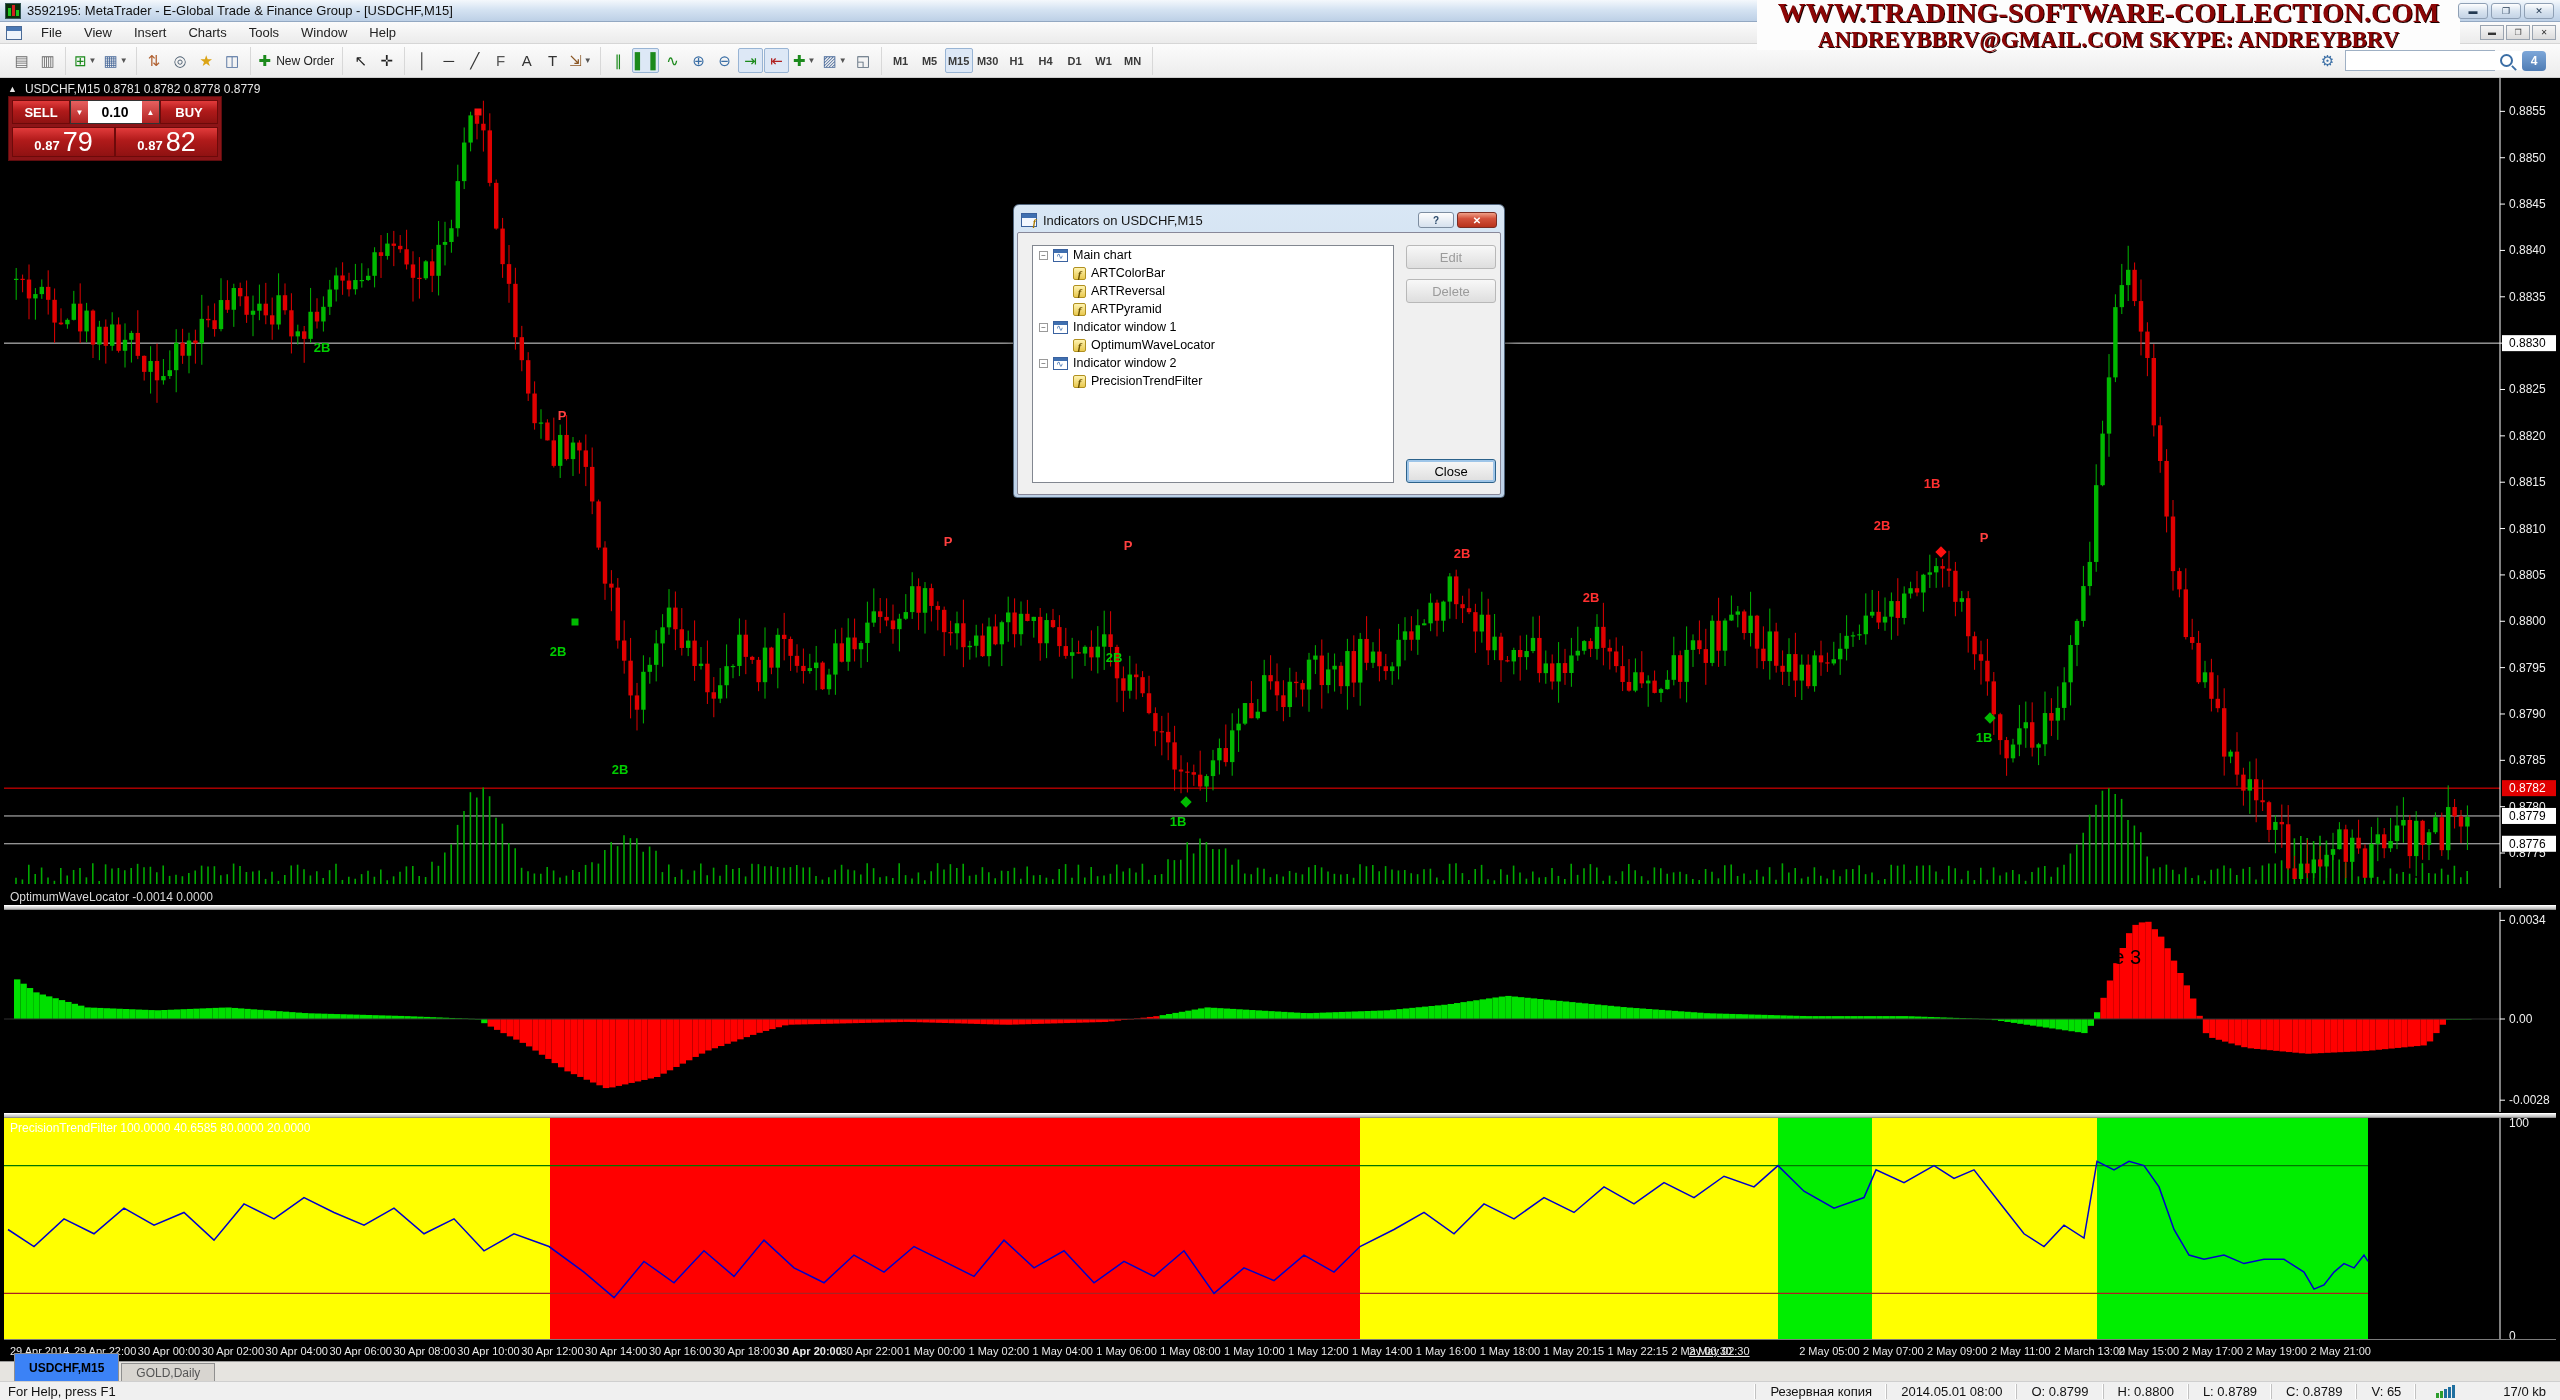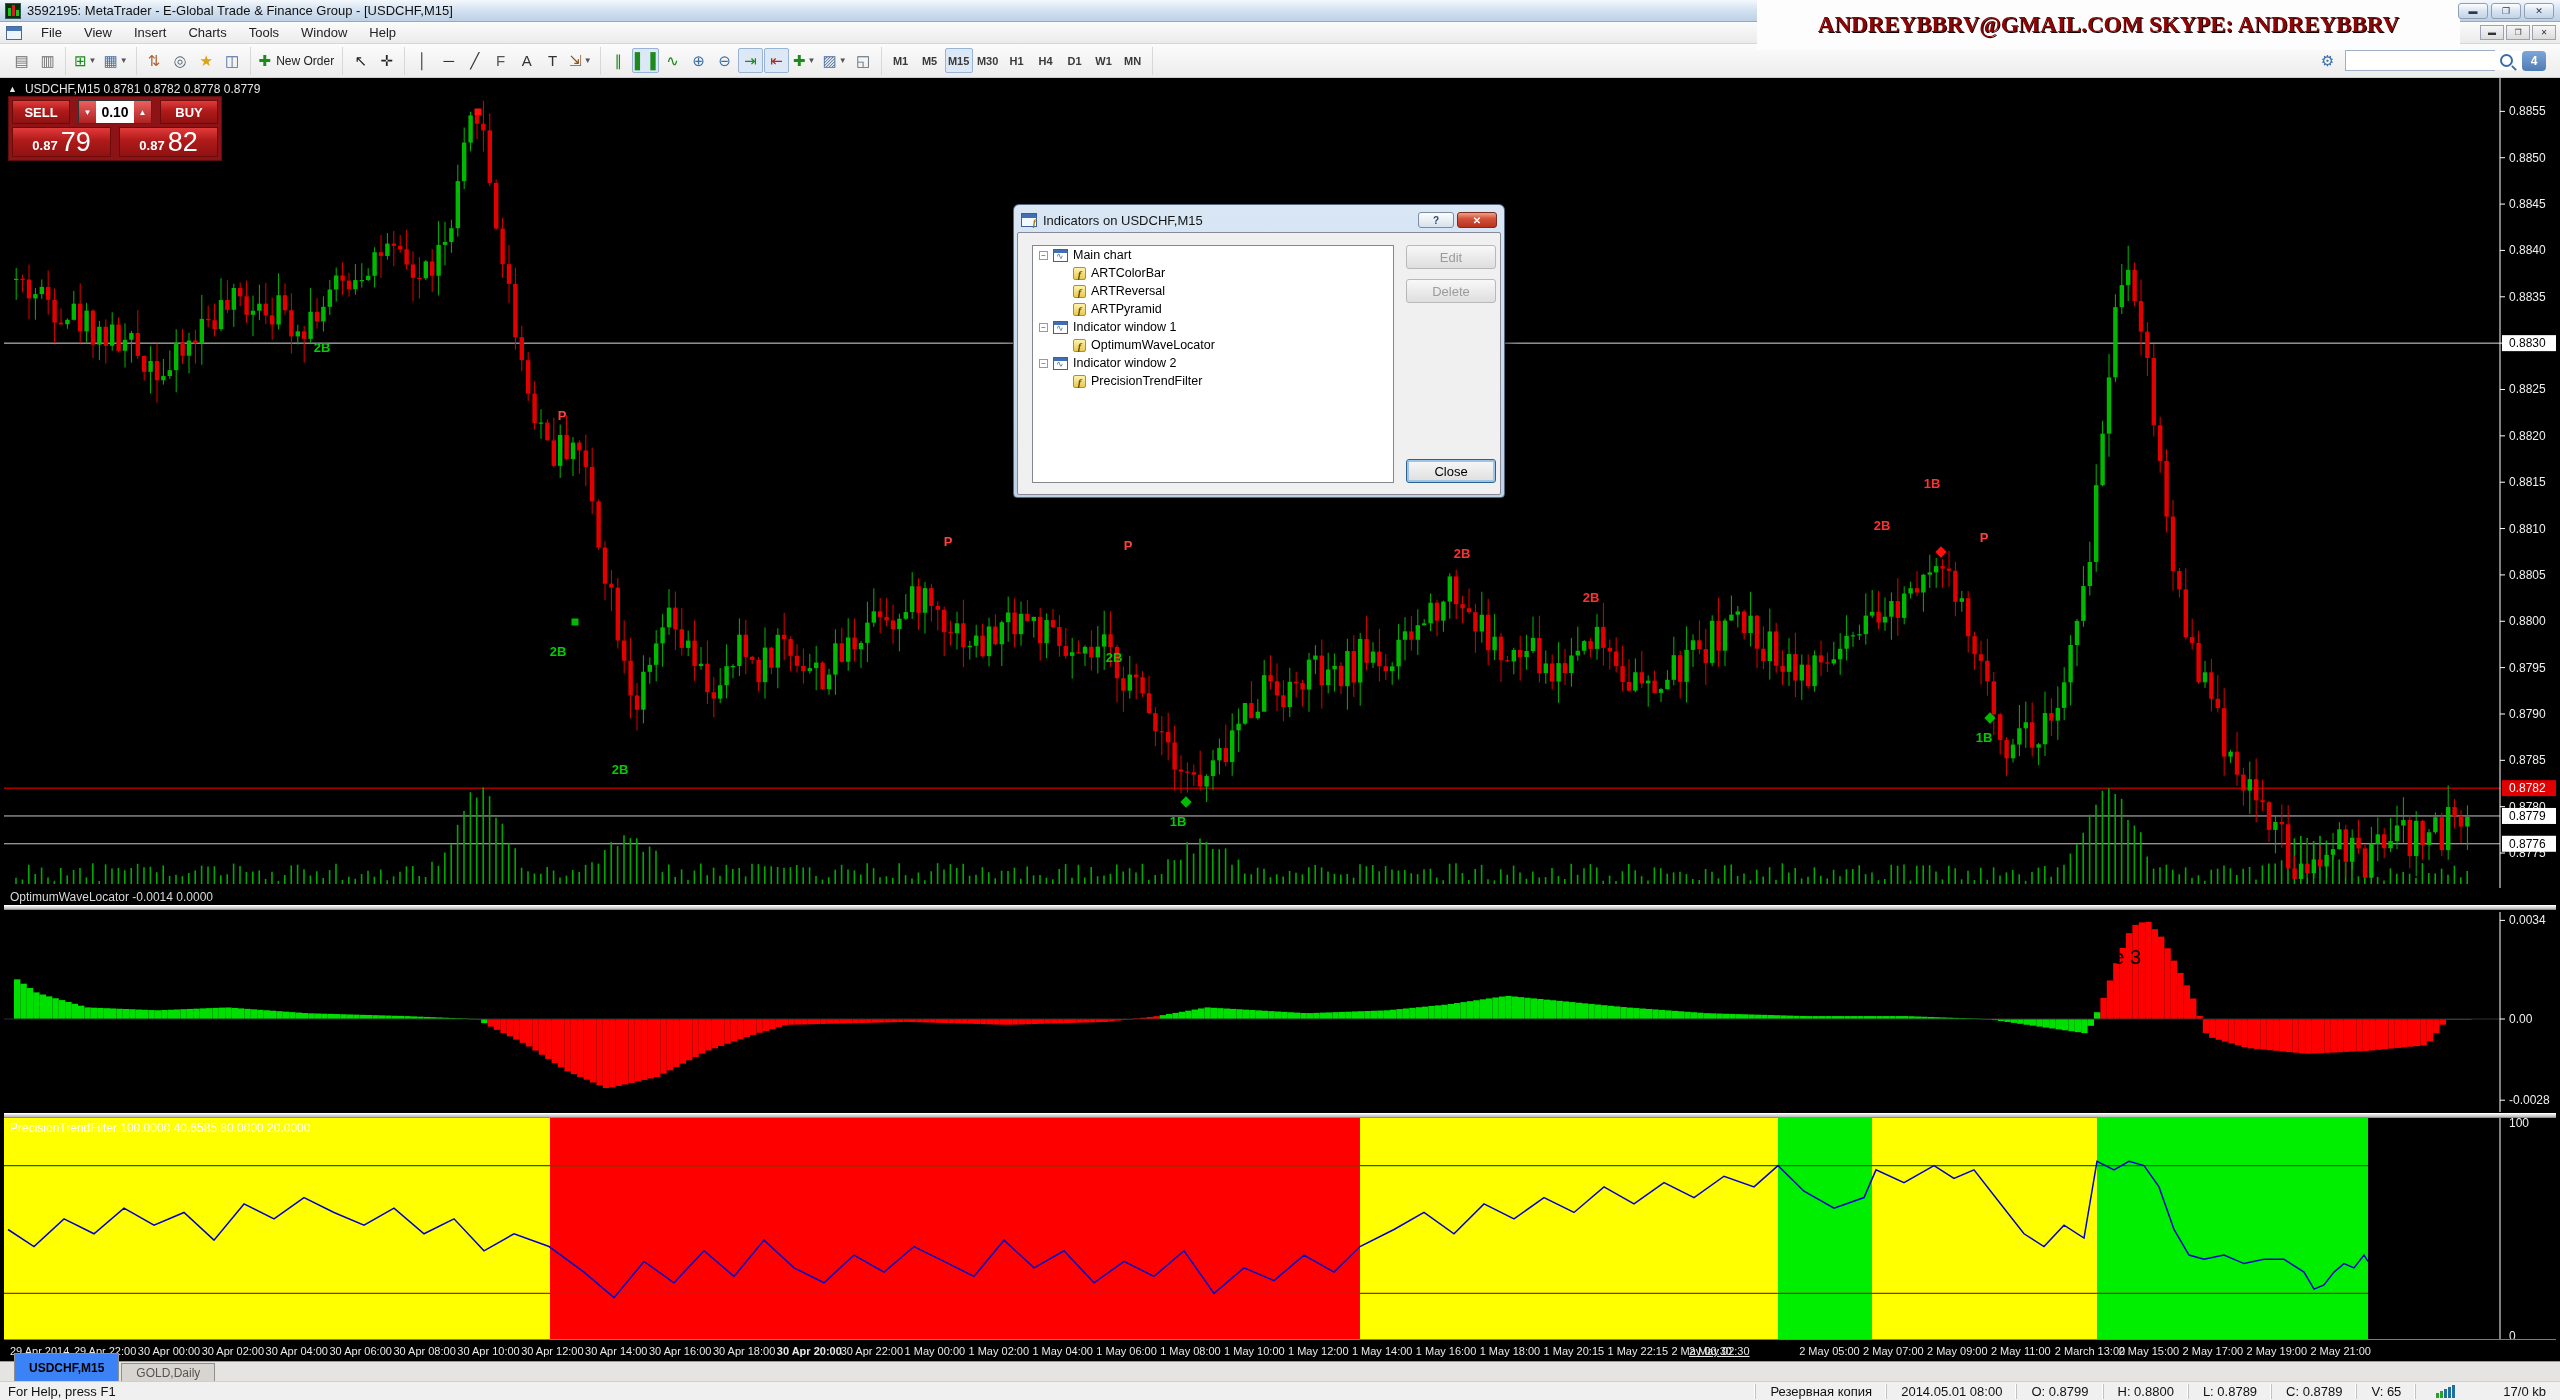--- a/index.html
+++ b/index.html
@@ -38,21 +38,21 @@
   
   .banner{left:1757px;top:0;width:703px;height:50px;background:#fdfdfd;z-index:55;display:flex;flex-direction:column;align-items:center;justify-content:center;line-height:1.02}
   .banner .l1{font-family:"Liberation Serif",serif;font-weight:bold;font-size:28px;color:#8c0606;text-shadow:1px 1px 0 #1a0000}
   .banner .l2{font-family:"Liberation Serif",serif;font-weight:bold;font-size:23px;color:#8c0606;text-shadow:1px 1px 0 #1a0000}
   
   .ohlc-line{left:8px;top:82px;color:#e6e6e6;font-size:12px;z-index:10;display:flex;gap:8px;align-items:center}
   .ind-label{color:#d8d8d8;font-size:12px;z-index:10}
   .sep{left:4px;width:2552px;height:5px;background:linear-gradient(#efefef,#b9b9b9);border-top:1px solid #fff;border-bottom:1px solid #8f8f8f;z-index:5}
   
   .trade{left:8px;top:96px;width:214px;background:#8c1417;padding:3px;z-index:12;display:flex;flex-direction:column;gap:3px;border:1px solid #5f0d0f}
-  .trow{display:flex;gap:8px}
+  .trow{display:flex;gap:0}
   .rbtn{background:linear-gradient(#e23b3b,#b01a1a 45%,#8f1212);border:1px solid #6d0a0a;color:#fff;display:flex;align-items:center;justify-content:center}
   .rbtn.small{width:58px;height:24px;font-size:13px;font-weight:bold}
   .stepper{flex:1;height:24px;background:#fff;border:1px solid #333;display:flex;align-items:center}
   .step-btn{width:17px;height:100%;background:linear-gradient(#e8605f,#b02222);color:#fff;font-size:8px;display:flex;align-items:center;justify-content:center}
   .step-val{flex:1;text-align:center;font-size:14px;font-weight:bold;color:#000}
   .rbtn.big{flex:1;height:30px;gap:3px}
   .rbtn.big .sm{font-size:13px;font-weight:bold;align-self:flex-end;margin-bottom:3px}
   .rbtn.big .lg{font-size:27px;font-weight:normal}
   
   .timeaxis{left:4px;top:1339px;width:2552px;height:22px;background:#000;border-top:1px solid #7b7b7b;color:#e8e8e8;font-size:11px;z-index:8}
@@ -244,20 +244,21 @@
     <span class="tbtn" style="color:#3a6ea5">⚙</span>
     <span class="search-box">
       <input class="fld" style="border: none; outline: none; height: 100%;">
       <span class="dd">▼</span>
     </span>
     <span class="mag"></span>
     <span class="chat">4</span>
   </span>
 </div>
 <div class="abs banner">
+  <span class="l1">WWW.TRADING-SOFTWARE-COLLECTION.COM</span>
   <span class="l2">ANDREYBBRV@GMAIL.COM   SKYPE: ANDREYBBRV</span>
 </div>
 
 <div class="abs ohlc-line">
   <span style="font-size:9px">▲</span>
   <span>USDCHF,M15  0.8781 0.8782 0.8778 0.8779</span>
 </div>
 
 <div class="abs trade">
   <div class="trow">

